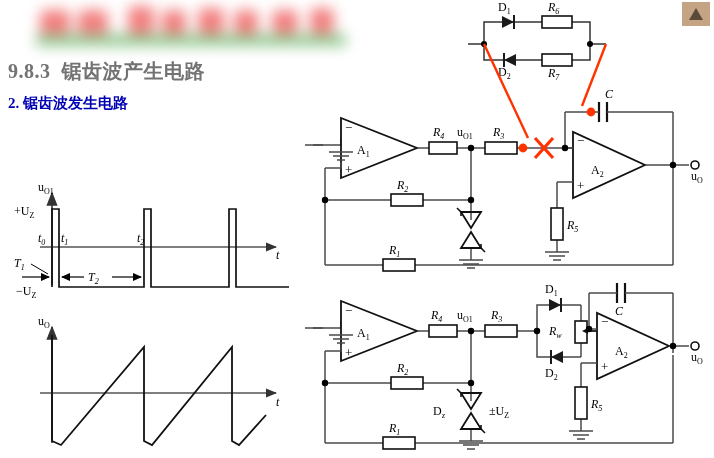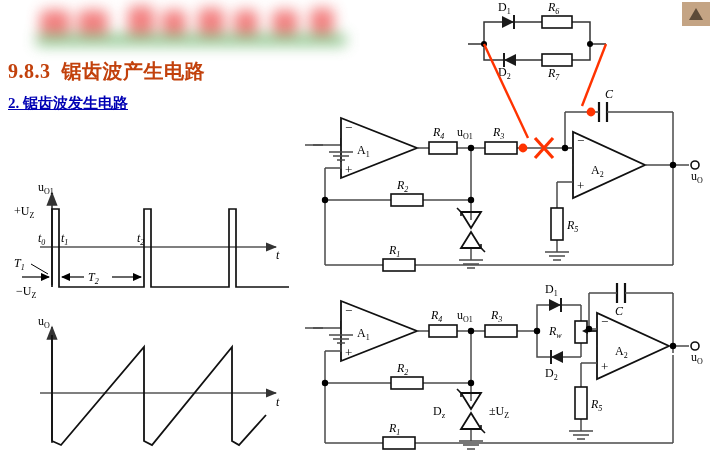--- a/index.html
+++ b/index.html
@@ -8,24 +8,24 @@
   .abs{position:absolute;}
 
   
   #banner{left:30px;top:4px;width:320px;height:48px;
           filter:blur(7px);opacity:.85;}
   #banner .blob{position:absolute;border-radius:6px;background:#f06a6a;}
   #banner .grn{position:absolute;left:6px;top:30px;width:310px;height:12px;
                background:#7fbf7f;border-radius:3px;}
 
   
-  #h1{left:8px;top:58px;font-size:20px;font-weight:bold;color:#c2410c;
+  #h1{left:8px;top:58px;font-size:20px;font-weight:bold;color:#737373;
       letter-spacing:.5px;white-space:nowrap;font-family:"Liberation Serif",serif;}
   #h2{left:8px;top:94px;font-size:15px;font-weight:bold;color:#0000b4;
-      white-space:nowrap;font-family:"Liberation Serif",serif;text-decoration:underline;}
+      white-space:nowrap;font-family:"Liberation Serif",serif;}
 
   
   #scrollbtn{right:4px;top:2px;width:28px;height:24px;background:#c4a484;}
   #scrollbtn .tri{position:absolute;left:7px;top:6px;width:0;height:0;
       border-left:7px solid transparent;border-right:7px solid transparent;
       border-bottom:12px solid #5c4a38;}
 
   
   svg{display:block;overflow:visible;}
   .lbl{font-family:"Liberation Serif",serif;font-style:italic;font-size:12px;fill:#000;}

